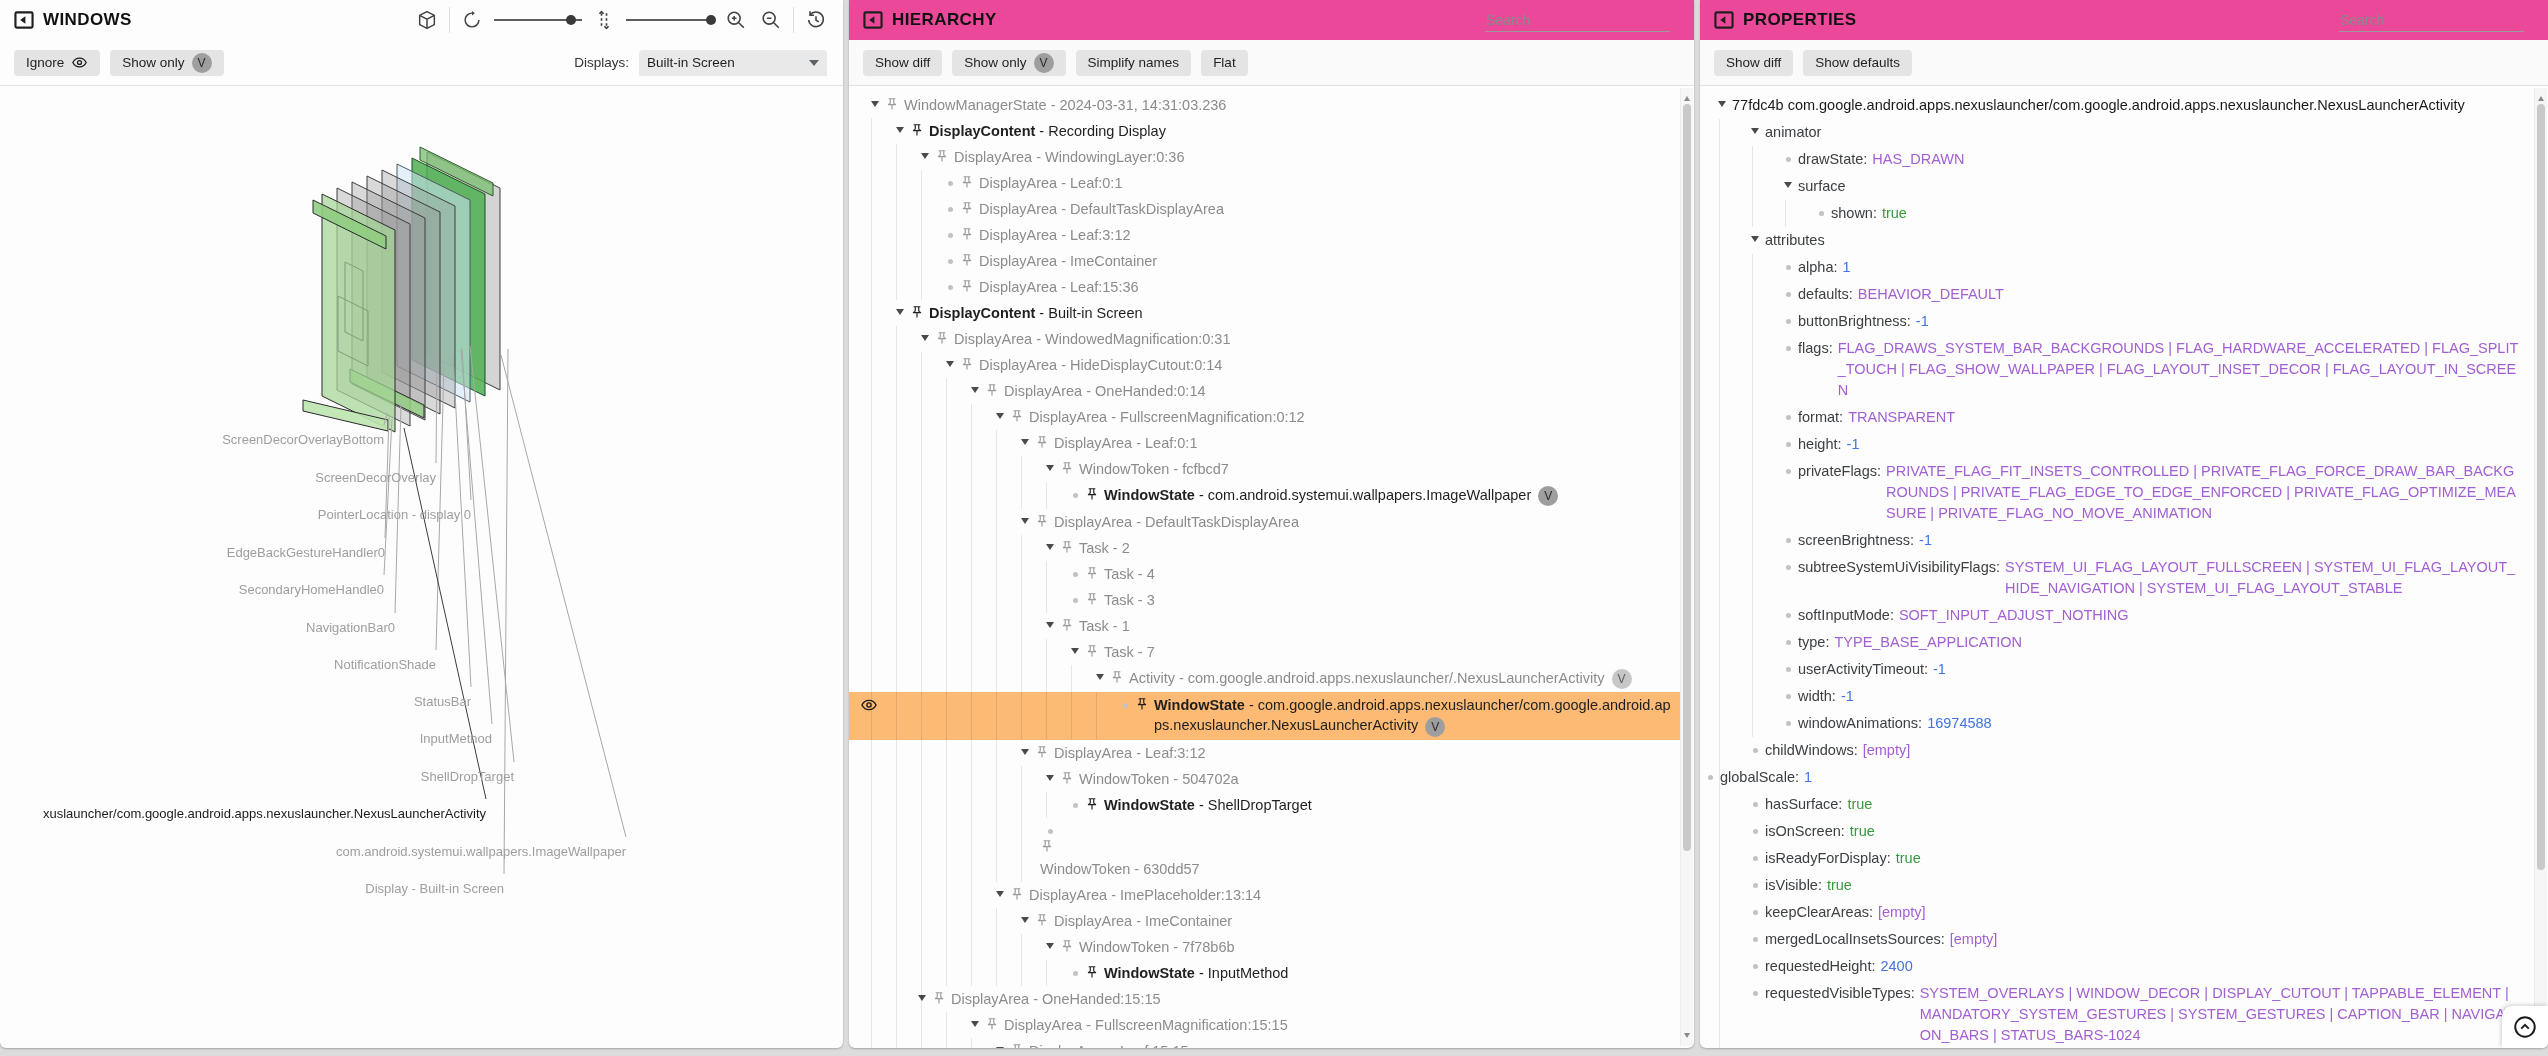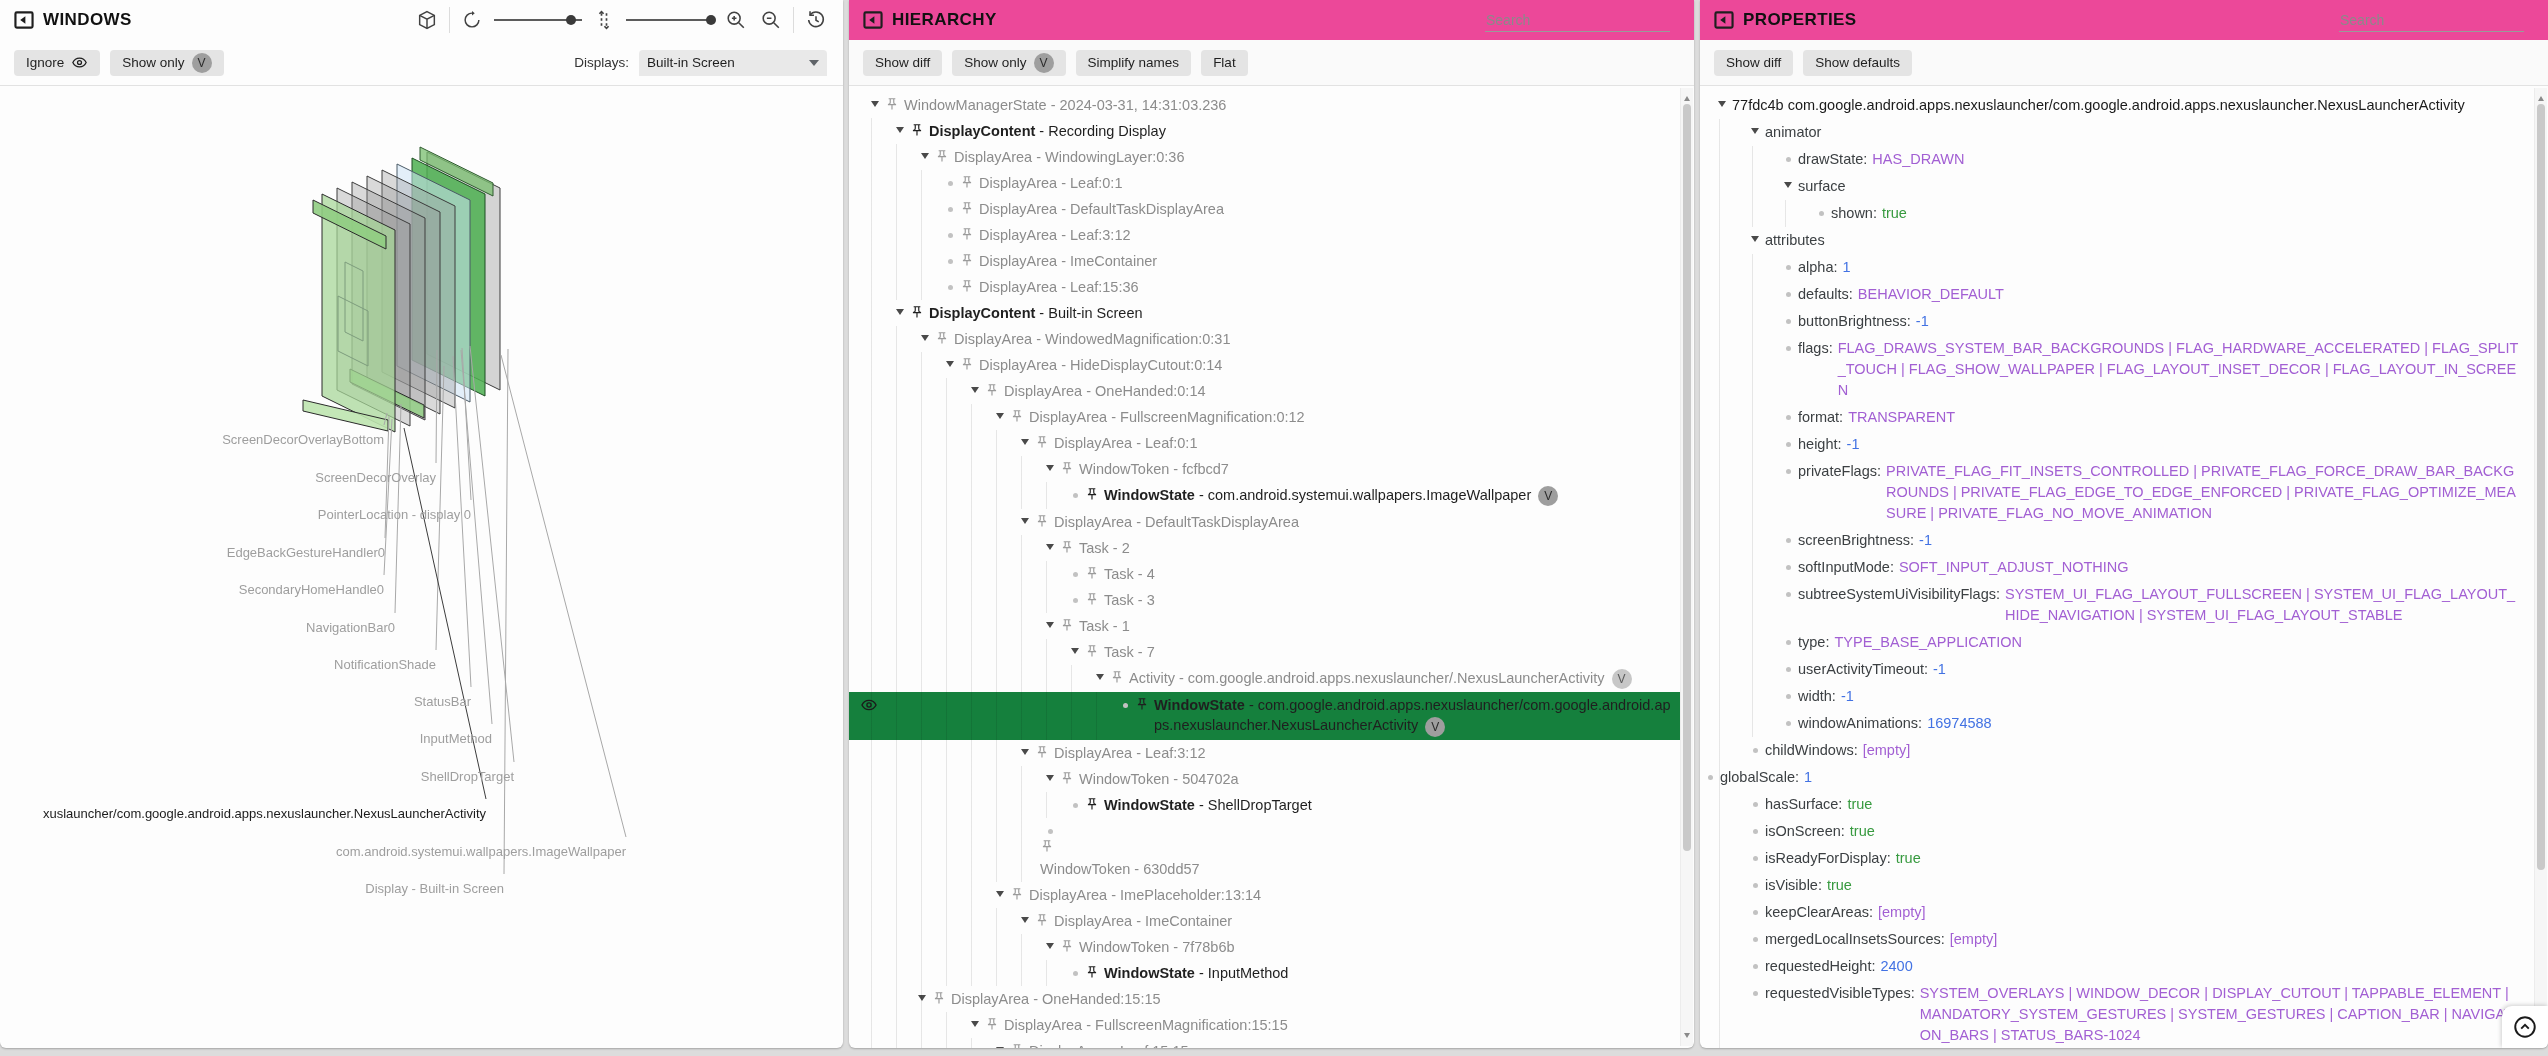--- a/index.html
+++ b/index.html
@@ -66,21 +66,21 @@
   .pin { flex:none; width:16px; margin:5px 3px 0 0; color:#9b9b9b; }
   .h-row.bk .pin { color:#1f1f1f; }
   .lbl { flex:1; min-width:0; padding:3px 8px 3px 0; line-height:20px;
     word-break:break-all; color:#8c8c8c; }
   .lbl .b { font-weight:700; color:#1f1f1f; }
   .lbl .rest { color:#1f1f1f; }
   .lbl .badge { display:inline-flex; align-items:center; justify-content:center;
     width:20px; height:20px; border-radius:50%; background:#9e9e9e; color:#2b2b2b;
     font-size:12px; margin-left:7px; vertical-align:middle; }
   .lbl .badge.light { background:#c7c7c7; color:#5a5a5a; }
-  .h-row.sel { background:#15803d; }
+  .h-row.sel { background:#fdba74; }
   .eye { position:absolute; left:11px; top:4px; color:#1b1b1b; }
 
   .ptext { flex:1; min-width:0; display:flex; padding:3px 10px 3px 0; line-height:21px; }
   .pkey { white-space:nowrap; color:#3c4043; margin-right:5px; }
   .pkey.root { color:#1b1b1b; white-space:normal; word-break:break-all; }
   .pval { flex:1; min-width:0; word-break:break-all; }
   .pval.enum, .pval.empty { color:#a25fd3; }
   .pval.num  { color:#4272e3; }
   .pval.bool { color:#379a3f; }
 
@@ -681,30 +681,30 @@
         <span class="exp d"></span>
         <span class="ptext">
           <span class="pkey">screenBrightness:</span>
           <span class="pval num">-1</span>
         </span>
       </div>
       <div class="p-row" style="padding-left: 78px;">
         <div class="guides" style="width: 34px;"></div>
         <span class="exp d"></span>
         <span class="ptext">
+          <span class="pkey">subtreeSystemUiVisibilityFlags:</span>
+          <span class="pval enum">SYSTEM_UI_FLAG_LAYOUT_FULLSCREEN | SYSTEM_UI_FLAG_LAYOUT_HIDE_NAVIGATION | SYSTEM_UI_FLAG_LAYOUT_STABLE</span>
+        </span>
+      </div>
+      <div class="p-row" style="padding-left: 78px;">
+        <div class="guides" style="width: 34px;"></div>
+        <span class="exp d"></span>
+        <span class="ptext">
           <span class="pkey">softInputMode:</span>
           <span class="pval enum">SOFT_INPUT_ADJUST_NOTHING</span>
-        </span>
-      </div>
-      <div class="p-row" style="padding-left: 78px;">
-        <div class="guides" style="width: 34px;"></div>
-        <span class="exp d"></span>
-        <span class="ptext">
-          <span class="pkey">subtreeSystemUiVisibilityFlags:</span>
-          <span class="pval enum">SYSTEM_UI_FLAG_LAYOUT_FULLSCREEN | SYSTEM_UI_FLAG_LAYOUT_HIDE_NAVIGATION | SYSTEM_UI_FLAG_LAYOUT_STABLE</span>
         </span>
       </div>
       <div class="p-row" style="padding-left: 78px;">
         <div class="guides" style="width: 34px;"></div>
         <span class="exp d"></span>
         <span class="ptext">
           <span class="pkey">type:</span>
           <span class="pval enum">TYPE_BASE_APPLICATION</span>
         </span>
       </div>

